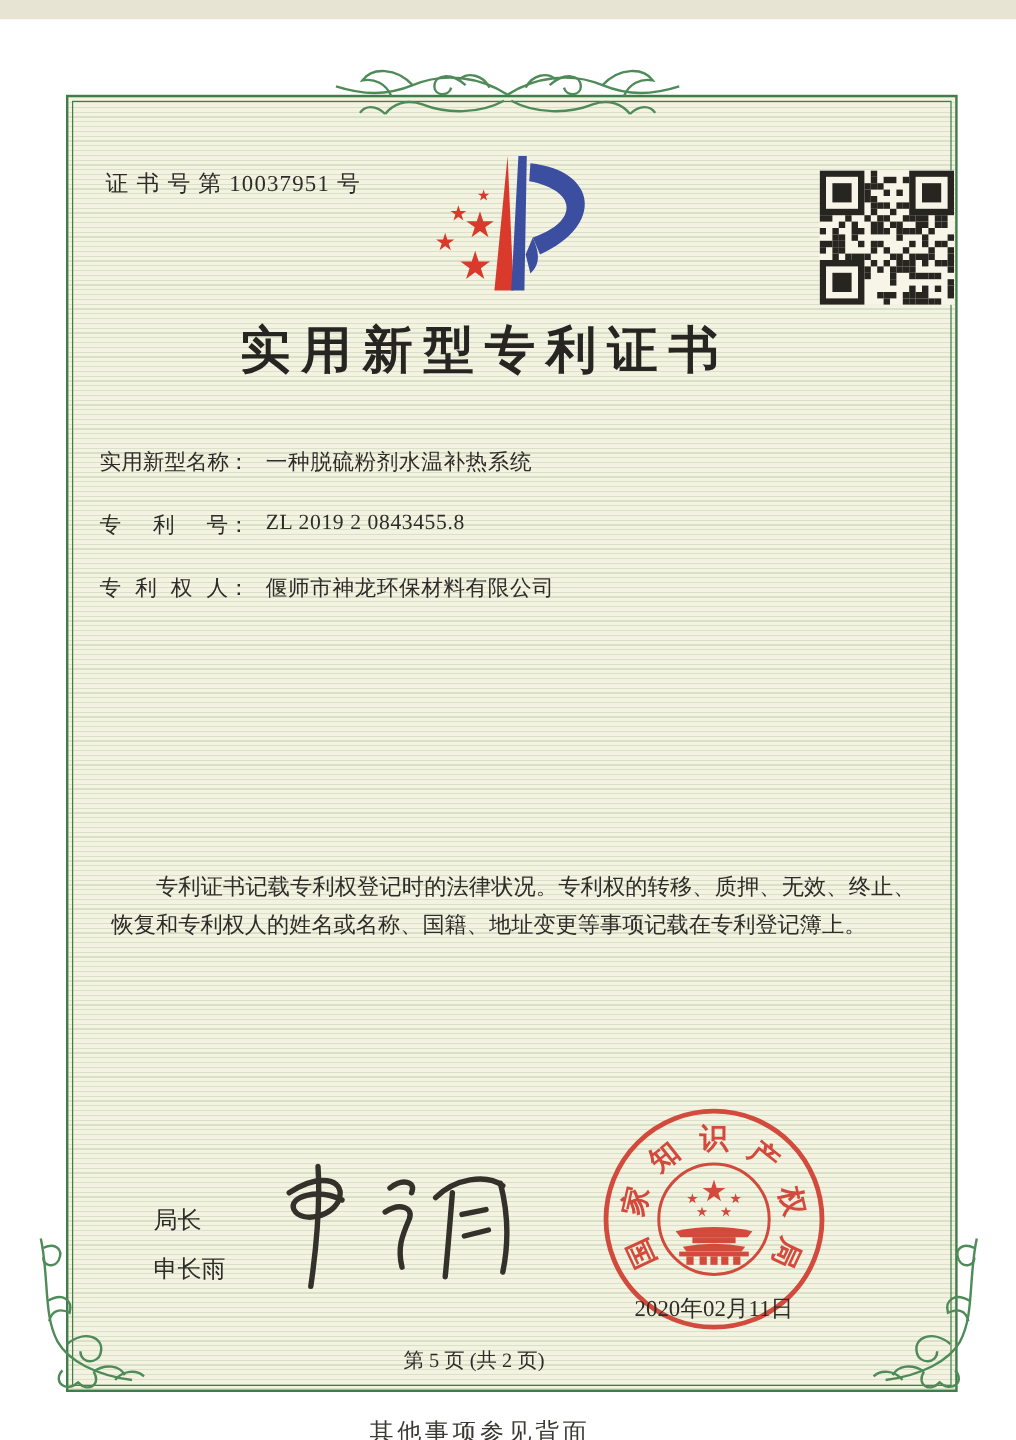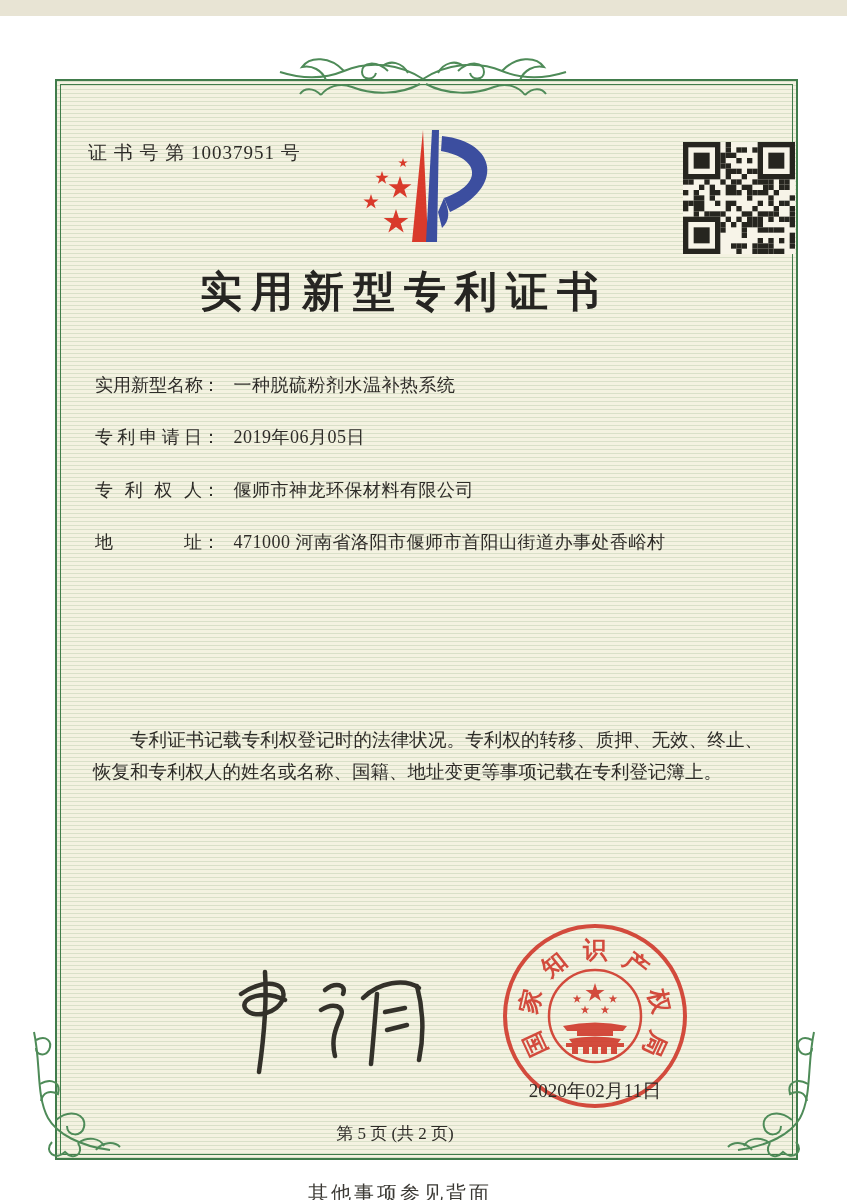--- a/index.html
+++ b/index.html
@@ -23,21 +23,21 @@
   .orn-br{left:712px;top:1008px;transform:scaleX(-1);}
   
   .cert-no{position:absolute;left:88px;top:124px;font-size:19px;letter-spacing:1px;}
   .logo{position:absolute;left:338px;top:108px;}
   .qr{position:absolute;left:683px;top:126px;background:#f7f4e8;}
   .title{
     position:absolute;left:0;width:808px;top:248px;margin:0;text-align:center;
     font-size:42px;font-weight:700;letter-spacing:9px;color:#262522;
   }
   
-  .fields{position:absolute;left:95px;top:357px;width:670px;font-size:18px;}
+  .fields{position:absolute;left:83px;top:357px;width:670px;font-size:18px;}
   .frow{height:52.4px;white-space:nowrap;}
   .jlabel{display:inline-block;width:107px;text-align:justify;text-align-last:justify;vertical-align:top;}
   .colon{display:inline-block;vertical-align:top;}
   .fvalue{display:inline-block;margin-left:9px;vertical-align:top;letter-spacing:.5px;}
   .grant2{margin-left:56px;}
   
   .paras{position:absolute;left:93px;top:708px;width:670px;font-size:18.5px;
     line-height:32px;text-align:justify;}
   .paras p{margin:0;text-indent:2em;}
   
@@ -274,37 +274,37 @@
     </svg>
 
   <h1 class="title">实用新型专利证书</h1>
 
   <div class="fields">
     <div class="frow">
       <span class="jlabel">实用新型名称</span><span class="colon">：</span>
       <span class="fvalue">一种脱硫粉剂水温补热系统</span>
     </div>
     <div class="frow">
-      <span class="jlabel">专利申请日</span><span class="colon">：</span>
-      <span class="fvalue">2019年06月05日</span>
+      <span class="jlabel">专利号</span><span class="colon">：</span>
+      <span class="fvalue">ZL 2019 2 0843455.8</span>
     </div>
     <div class="frow">
       <span class="jlabel">专利权人</span><span class="colon">：</span>
       <span class="fvalue">偃师市神龙环保材料有限公司</span>
     </div>
-    <div class="frow">
-      <span class="jlabel">地址</span><span class="colon">：</span>
-      <span class="fvalue">471000 河南省洛阳市偃师市首阳山街道办事处香峪村</span>
-    </div>
   </div>
 
   <div class="paras">
     <p>专利证书记载专利权登记时的法律状况。专利权的转移、质押、无效、终止、恢复和专利权人的姓名或名称、国籍、地址变更等事项记载在专利登记簿上。</p>
   </div>
 
+  <div class="director">
+    <div>局长</div>
+    <div>申长雨</div>
+  </div>
 
   <svg class="signature" width="230" height="115" viewBox="0 0 230 115" fill="none" stroke="#33312a" stroke-width="4.5" stroke-linecap="round">
     <path d="M28,30 C52,14 74,18 70,34 C66,50 38,56 32,44 C27,33 52,26 72,36"></path>
     <path d="M52,8 C54,40 50,80 46,108"></path>
     <path d="M112,26 C122,18 134,20 130,30"></path>
     <path d="M108,46 C120,38 132,42 128,52 C122,66 118,76 122,92"></path>
     <path d="M150,34 C166,18 192,14 206,24"></path>
     <path d="M164,30 C162,55 160,80 158,100"></path>
     <path d="M204,22 C210,45 211,72 206,96"></path>
     <path d="M172,48 L192,44"></path>

